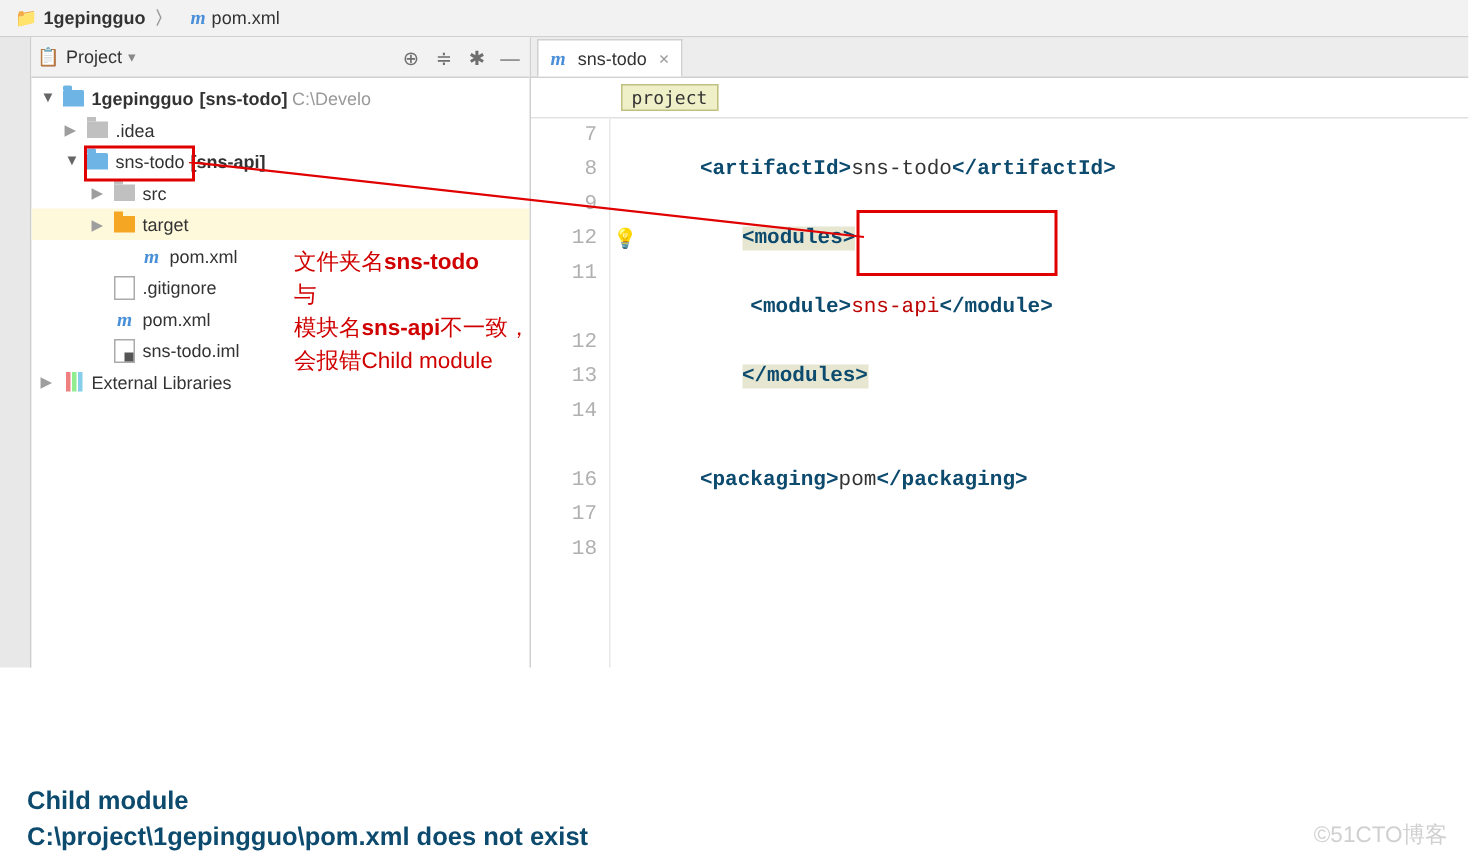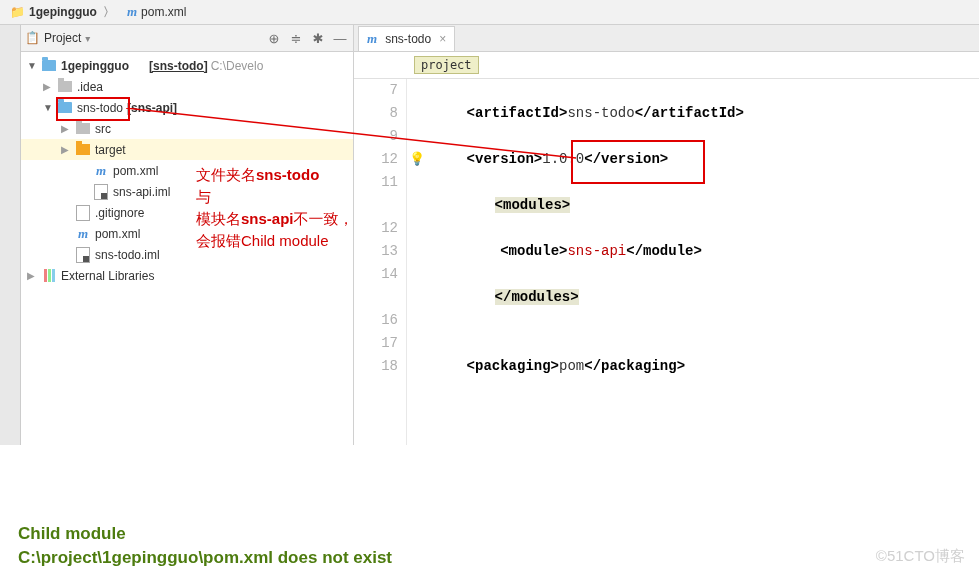--- a/index.html
+++ b/index.html
@@ -44,24 +44,24 @@
 .tab-close { color:#999; cursor:pointer; margin-left:4px; }
 .crumb-bar { height:26px; background:#fff; border-bottom:1px solid #e0e0e0; display:flex; align-items:center; padding-left:60px; }
 .crumb-tag { background:#efefc8; border:1px solid #c0c080; padding:1px 6px; font-family:Consolas,monospace; font-size:12px; }
 .code-area { flex:1; display:flex; font-family:Consolas,"Courier New",monospace; font-size:14px; line-height:23px; overflow:hidden; }
 .gutter { width:44px; text-align:right; color:#b0b0b0; background:#fff; border-right:1px solid #e8e8e8; padding-right:8px; user-select:none; }
 .gutter-mark { width:18px; position:relative; }
 .bulb { position:absolute; top:69px; left:2px; font-size:13px; }
 .code { padding-left:8px; white-space:pre; }
 .t-txt { color:#333; }
 .t-err { color:#bc0000; }
-.t-br { color:#000000; font-weight:bold; }
+.t-br { color:#0c4a6e; font-weight:bold; }
 .hl { background:#e6e6d1;margin-left:28px; }
 .gutter-row { height:23px; }
-.footer { position:absolute; bottom:6px; left:18px; font-size:17px; color:#4d7c0f; font-weight:bold; line-height:24px; }
+.footer { position:absolute; bottom:6px; left:18px; font-size:17px; color:#0c4a6e; font-weight:bold; line-height:24px; }
 .watermark { position:absolute; bottom:10px; right:14px; color:#d0d0d0; font-size:15px; }
 .tree-row.hl-row { background:#fff9dc; }
 svg.redline { position:absolute; pointer-events:none; }
 </style>
 </head>
 <body>
 
 <div class="breadcrumb">
   <div class="crumb bold">
       <span style="margin-right:4px;">📁</span>
@@ -85,21 +85,21 @@
       <span class="tool-icon">✱</span>
       <span class="tool-icon">—</span>
     </div>
     <div class="tree">
       <div class="tree-row indent0">
           <span class="arrow down">▼</span>
           <span class="tree-icon">
             <span class="folder-mod"></span>
           </span>
           <span class="bold">1gepingguo</span>
-          <span class="bold" style="margin-left:20px;text-decoration:underline;">[sns-todo]</span>
+          <span class="bold" style="margin-left:4px;">[sns-todo]</span>
           <span class="gray">C:\Develo</span>
         </div>
       <div class="tree-row indent1">
           <span class="arrow">▶</span>
           <span class="tree-icon">
             <span class="folder-plain"></span>
           </span>
           <span>.idea</span>
         </div>
       <div class="tree-row indent1">
@@ -123,27 +123,20 @@
             <span class="folder-orange"></span>
           </span>
           <span>target</span>
         </div>
       <div class="tree-row indent3">
           <span class="arrow"></span>
           <span class="tree-icon">
             <span class="m-icon" style="margin:0;">m</span>
           </span>
           <span>pom.xml</span>
-        </div>
-      <div class="tree-row indent3">
-          <span class="arrow"></span>
-          <span class="tree-icon">
-            <span class="file-icon iml"></span>
-          </span>
-          <span>sns-api.iml</span>
         </div>
       <div class="tree-row indent2">
           <span class="arrow"></span>
           <span class="tree-icon">
             <span class="file-icon"></span>
           </span>
           <span>.gitignore</span>
         </div>
       <div class="tree-row indent2">
           <span class="arrow"></span>
@@ -198,21 +191,20 @@
           <div class="gutter-row"></div>
           <div class="gutter-row">16</div>
           <div class="gutter-row">17</div>
           <div class="gutter-row">18</div>
       </div>
       <div class="gutter-mark">
           <span class="bulb">💡</span>
         </div>
       <div class="code">
 <div>    <span class="t-br">&lt;artifactId&gt;</span><span class="t-txt">sns-todo</span><span class="t-br">&lt;/artifactId&gt;</span></div>
-<div>    <span class="t-br">&lt;version&gt;</span><span class="t-txt">1.0.0</span><span class="t-br">&lt;/version&gt;</span></div>
 <div>    <span class="t-br hl">&lt;modules&gt;</span></div>
 <div>        <span class="t-br">&lt;module&gt;</span><span class="t-err">sns-api</span><span class="t-br">&lt;/module&gt;</span></div>
 <div>    <span class="t-br hl">&lt;/modules&gt;</span></div>
 <div></div>
 <div>    <span class="t-br">&lt;packaging&gt;</span><span class="t-txt">pom</span><span class="t-br">&lt;/packaging&gt;</span></div>
 
 <div></div>
 
 
 

